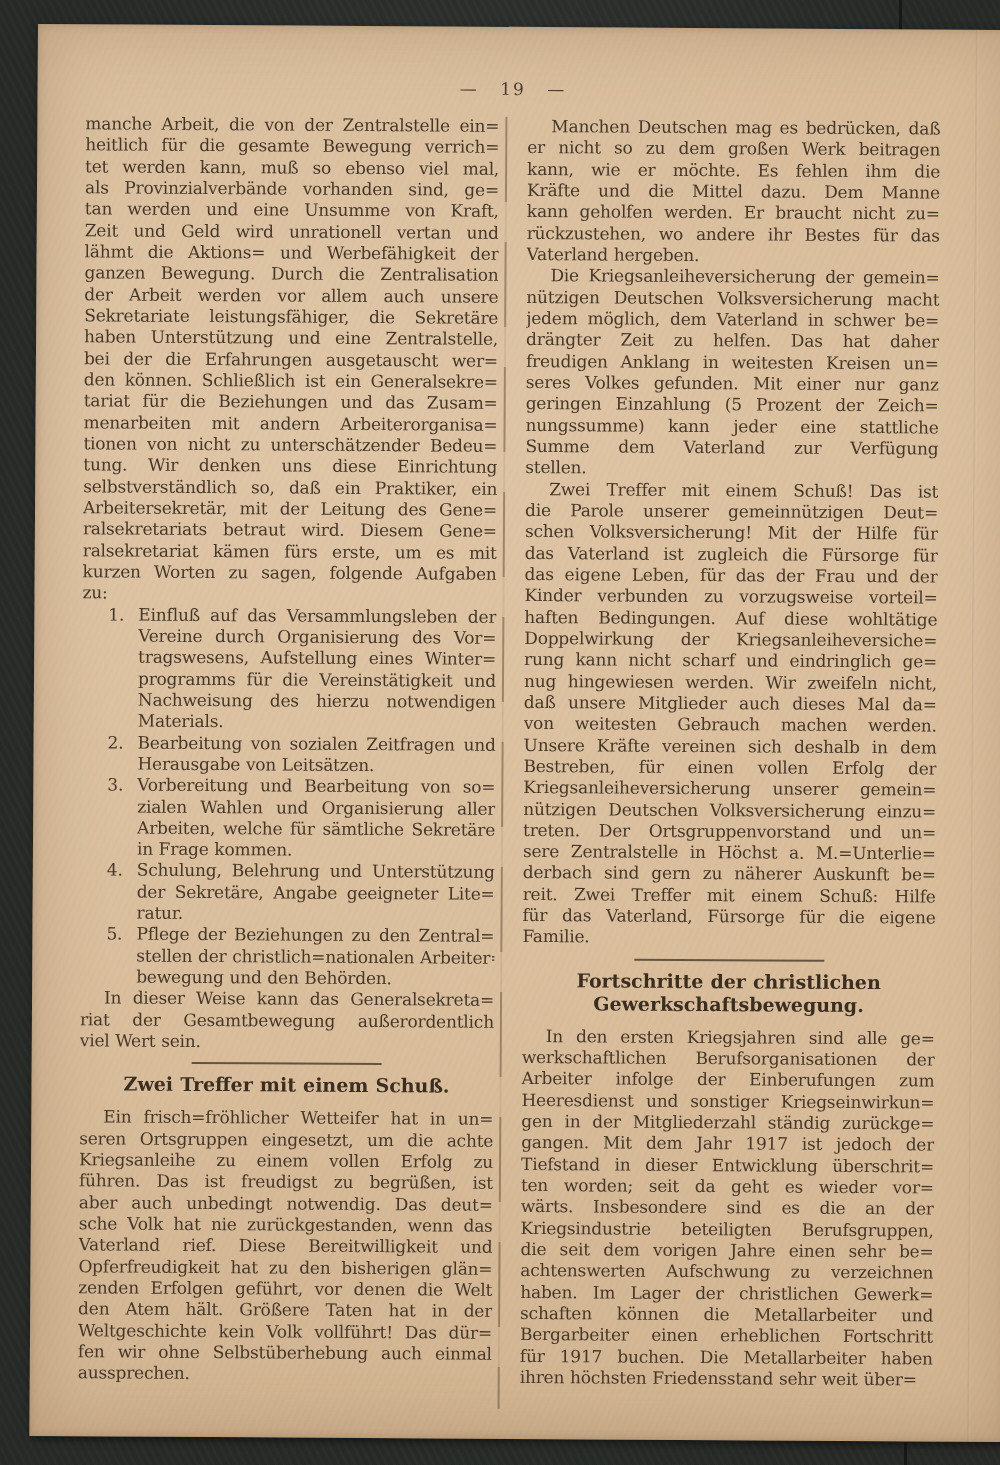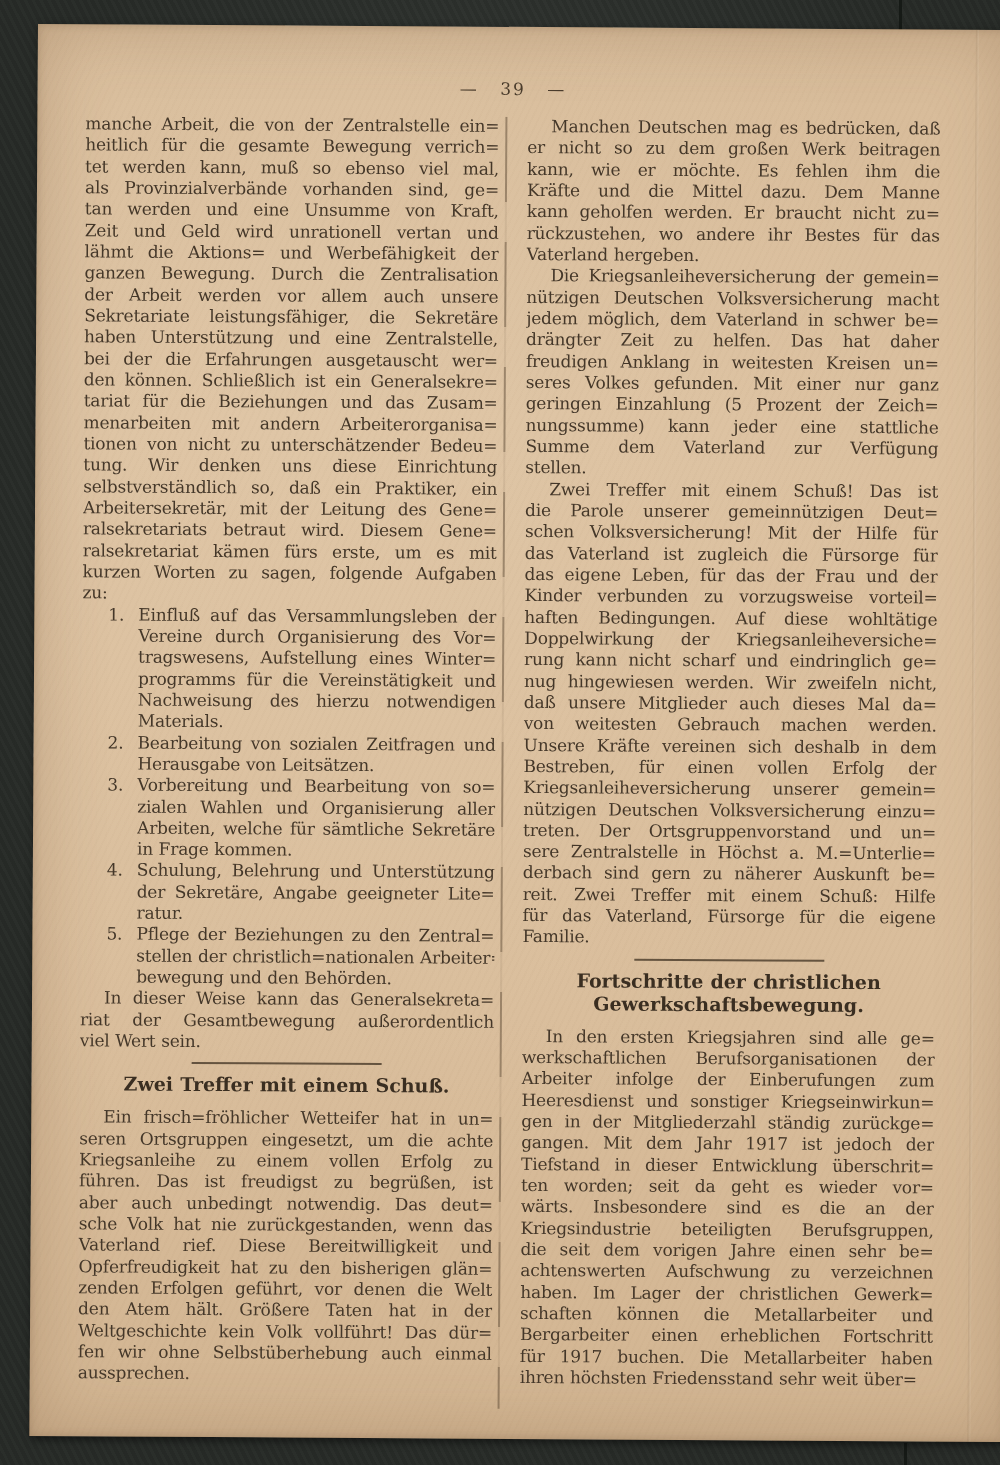--- a/index.html
+++ b/index.html
@@ -54,21 +54,21 @@
 
   <div class="spine-line" style="left:899px;top:0;width:3px;height:30px;"></div>
   <div class="spine-line" style="left:904px;top:1443px;width:3px;height:22px;"></div>
 
   <div id="paper">
 
     <div class="crease" style="left:938px;"></div>
 
     <div id="page-num">
       <span>—</span>
-      <span style="margin:0 14px;">39</span>
+      <span style="margin:0 14px;">19</span>
       <span>—</span>
     </div>
 
     <div id="col-divider"></div>
 
     <div class="col" id="col-left">
 
       <div class="para">
           <div class="tline tfirst">manche Arbeit, die von der Zentralstelle ein=</div>
           <div class="tline">heitlich für die gesamte Bewegung verrich=</div>

